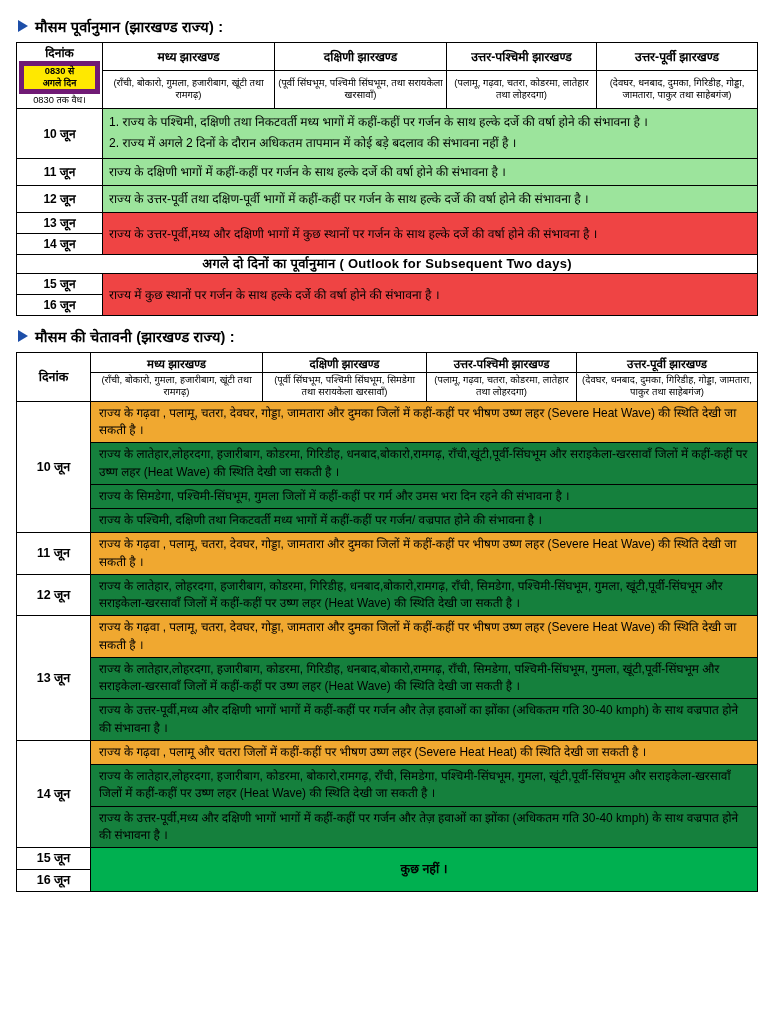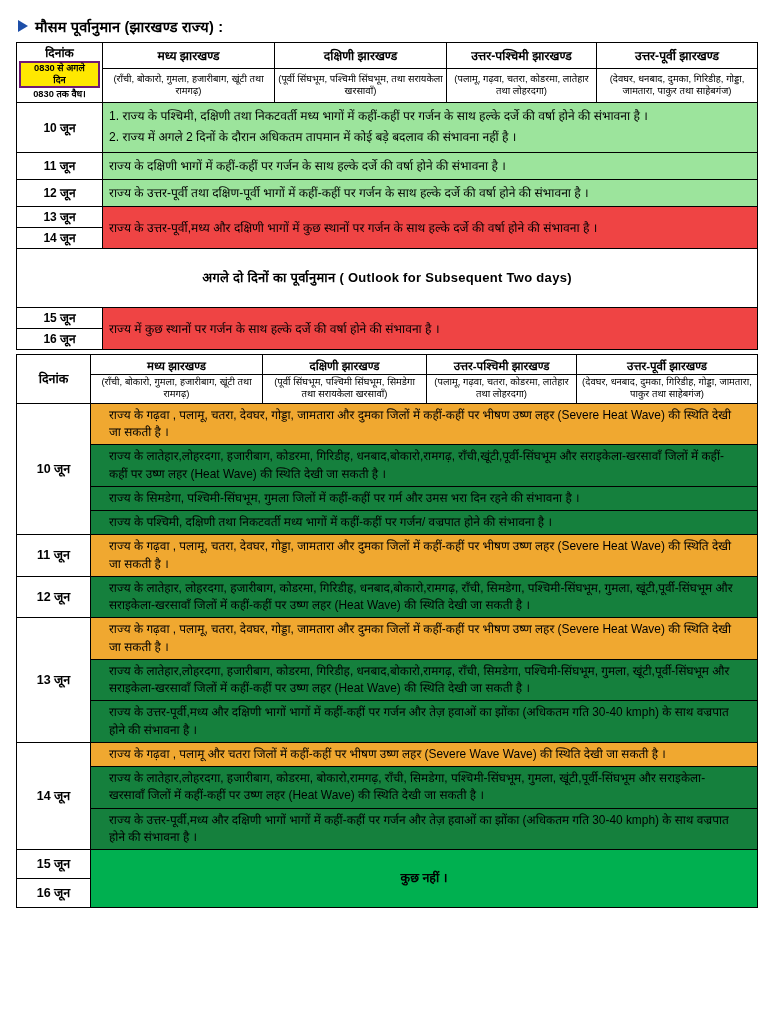--- a/index.html
+++ b/index.html
@@ -75,45 +75,45 @@
   .t1 .date-head {
     text-align: center;
     font-weight: bold;
     font-size: 12px;
     padding: 2px;
   }
   .highlight-yellow {
     background: #ffe800;
     display: inline-block;
     padding: 0 11px;
-    border: 2px solid #701a75;
+    border: 5px solid #701a75;
     font-size: 9.3px;
     font-weight: bold;
     line-height: 1.25;
   }
   .date-note {
     font-size: 9.3px;
-    font-weight: bold;
+    font-weight: normal;
     line-height: 1.3;
     text-align: center;
   }
   .c-lightgreen { background: #9ce49c; }
   .c-green      { background: #ef4444; }
   .content-cell {
     font-size: 12.1px;
     line-height: 1.5;
     padding: 4px 6px;
   }
   .content-cell p { margin: 0 0 2px 0; }
   .outlook-row td {
     text-align: center;
     font-weight: bold;
     font-size: 13px;
     letter-spacing: .3px;
-    padding: 20px;
+    padding: 0;
     background: #ffffff;
   }
   
   .t2 { margin-top: 4px; }
   .t2 .hdr {
     text-align: center;
     font-weight: bold;
     font-size: 11.6px;
     padding: 3px 2px 0 2px;
   }
@@ -133,28 +133,28 @@
     font-weight: bold;
     font-size: 12.5px;
     width: 74px;
     background: #ffffff;
   }
   .c-orange { background: #f0a830; }
   .c-yellow { background: #15803d; }
   .t2 .warn {
     font-size: 11.9px;
     line-height: 1.45;
-    padding: 3px 18px;
+    padding: 3px 8px;
   }
   .t2 .nothing {
     text-align: center;
     font-weight: bold;
     font-size: 12.5px;
     background: #00b050;
-    padding: 20px;
+    padding: 6px;
   }
 </style>
 </head>
 <body>
 
 <div class="page">
 
   <div class="section-head">
     <span class="arrow-icon"></span>
     <span class="section-title">मौसम पूर्वानुमान  (झारखण्ड राज्य)  :</span>
@@ -220,20 +220,24 @@
       <tr>
         <td class="date-cell c-green">15 जून</td>
         <td class="content-cell c-green" colspan="4" rowspan="2">राज्य में कुछ स्थानों पर गर्जन के साथ हल्के दर्जे की वर्षा होने की संभावना  है ।</td>
       </tr>
       <tr>
         <td class="date-cell c-green">16 जून</td>
       </tr>
     </tbody>
   </table>
 
+  <div class="section-head" style="margin-top:10px">
+    <span class="arrow-icon"></span>
+    <span class="section-title">मौसम की चेतावनी (झारखण्ड राज्य)  :</span>
+  </div>
 
   <table class="t2">
     <colgroup>
       <col style="width:74px">
       <col style="width:172px">
       <col style="width:164px">
       <col style="width:150px">
       <col>
     </colgroup>
     <tbody>
@@ -280,21 +284,21 @@
       </tr>
       <tr>
         <td class="warn c-yellow" colspan="4">राज्य के लातेहार,लोहरदगा, हजारीबाग, कोडरमा, गिरिडीह, धनबाद,बोकारो,रामगढ़, राँची, सिमडेगा, पश्चिमी-सिंघभूम, गुमला, खूंटी,पूर्वी-सिंघभूम और सराइकेला-खरसावाँ जिलों में कहीं-कहीं पर उष्ण लहर (Heat  Wave) की स्थिति देखी जा सकती है ।</td>
       </tr>
       <tr>
         <td class="warn c-yellow" colspan="4">राज्य के उत्तर-पूर्वी,मध्य और दक्षिणी भागों भागों में कहीं-कहीं पर गर्जन  और तेज़ हवाओं का झोंका (अधिकतम गति 30-40 kmph) के साथ वज्रपात होने की संभावना है ।</td>
       </tr>
 
       <tr>
         <td class="date-cell" rowspan="3">14 जून</td>
-        <td class="warn c-orange" colspan="4">राज्य के गढ़वा , पलामू और चतरा जिलों में कहीं-कहीं पर भीषण उष्ण लहर (Severe Wave  Wave) की स्थिति देखी जा सकती है ।</td>
+        <td class="warn c-orange" colspan="4">राज्य के गढ़वा , पलामू और चतरा जिलों में कहीं-कहीं पर भीषण उष्ण लहर (Severe Heat  Heat) की स्थिति देखी जा सकती है ।</td>
       </tr>
       <tr>
         <td class="warn c-yellow" colspan="4">राज्य के लातेहार,लोहरदगा, हजारीबाग, कोडरमा, बोकारो,रामगढ़, राँची, सिमडेगा, पश्चिमी-सिंघभूम, गुमला, खूंटी,पूर्वी-सिंघभूम और सराइकेला-खरसावाँ जिलों में कहीं-कहीं पर उष्ण लहर (Heat  Wave) की स्थिति देखी जा सकती है ।</td>
       </tr>
       <tr>
         <td class="warn c-yellow" colspan="4">राज्य के उत्तर-पूर्वी,मध्य और दक्षिणी भागों भागों में कहीं-कहीं पर गर्जन  और तेज़ हवाओं का झोंका (अधिकतम गति 30-40 kmph) के साथ वज्रपात होने की संभावना है ।</td>
       </tr>
 
       <tr>
         <td class="date-cell">15 जून</td>

